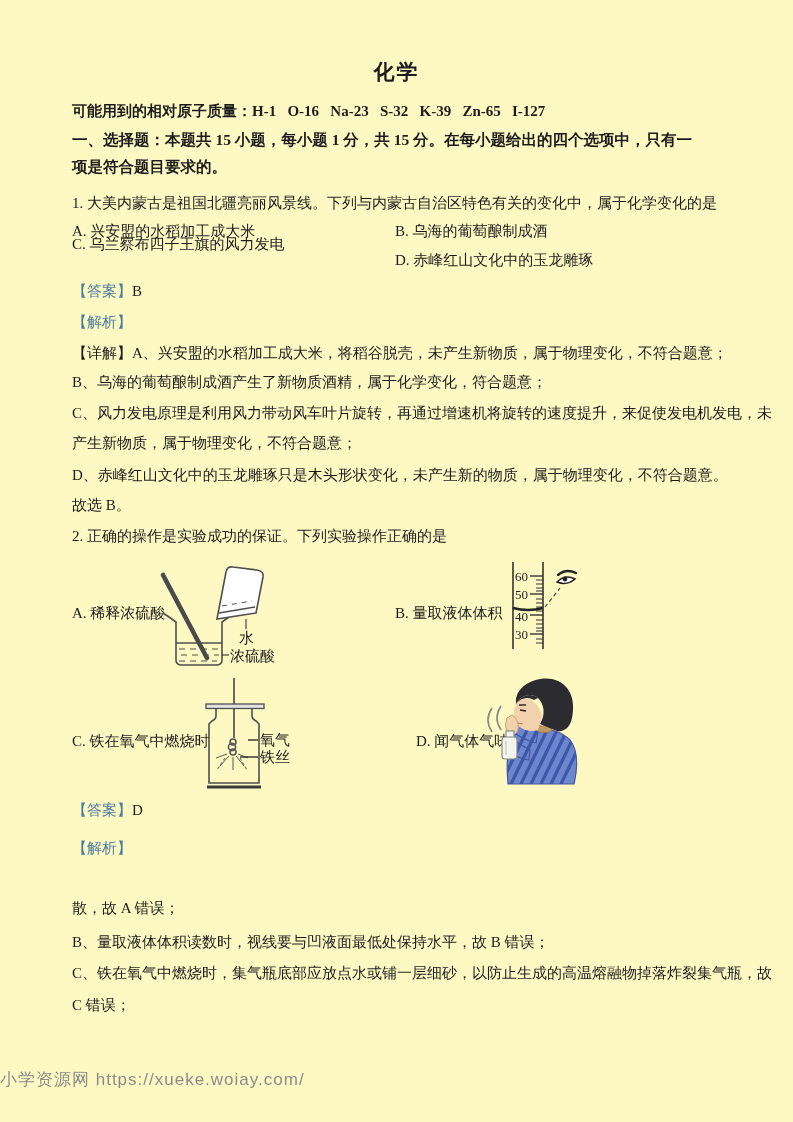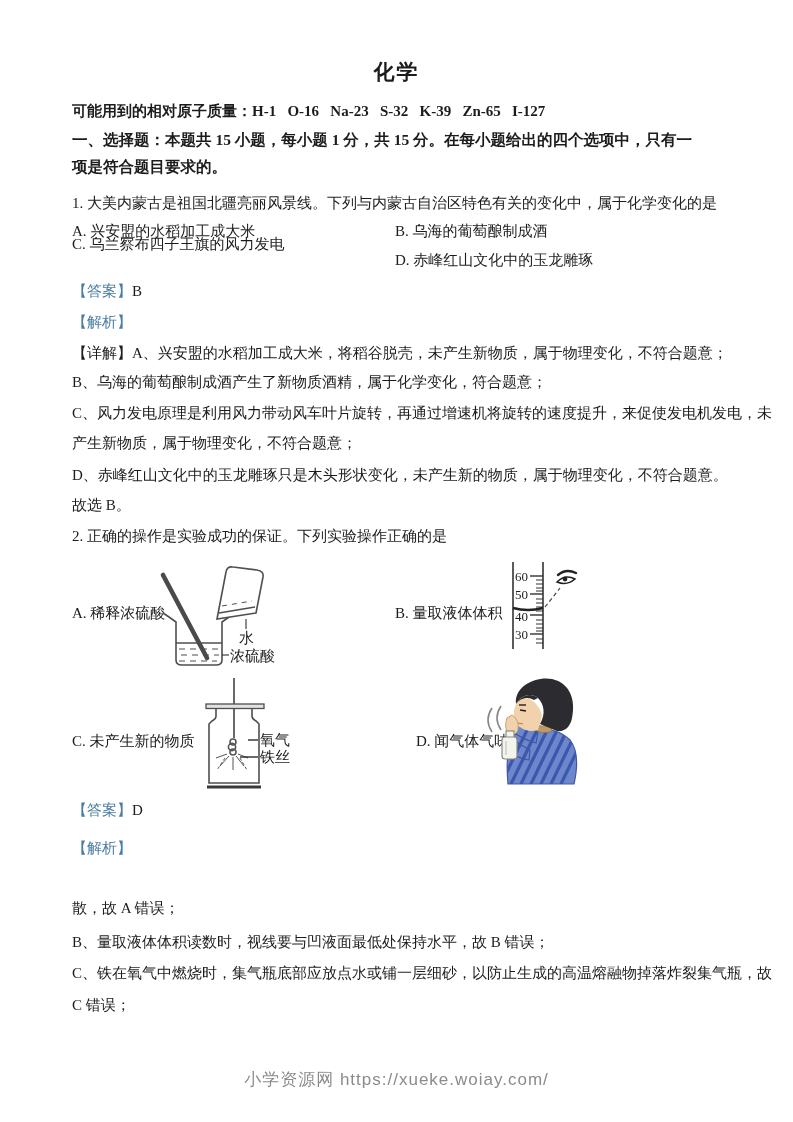--- a/index.html
+++ b/index.html
@@ -1,20 +1,20 @@
 <!DOCTYPE html>
 <html><head>
 <meta charset="utf-8">
 <style>
   html,body{margin:0;padding:0;background:#e8e8e8;}
   .page{
     position:relative;
     width:793px;height:1122px;
     margin:0 auto;
-    background:#ffffff;
+    background:#fef9c3;
     overflow:hidden;
     font-family:"Liberation Serif","DejaVu Serif",serif;
     color:#1c1c1c;
   }
   .line{
     position:absolute;
     font-size:15px;
     line-height:19px;
     white-space:pre;
     color:#1c1c1c;
@@ -26,21 +26,20 @@
     text-align:center;
     font-size:21px;
     font-weight:bold;
     letter-spacing:2px;
   }
   .blue{color:#4a7da1;}
   .ansletter{color:#1c1c1c;}
   .footer{
     position:absolute;
     top:1068px;left:0;width:100%;
-    text-align:center;
     font-family:"Liberation Sans","DejaVu Sans",sans-serif;
     font-size:17px;
     color:#8b8b8b;
     letter-spacing:1px;
   }
   .diag{position:absolute;}
   svg{display:block;}
   .svgtext{
     font-family:"Liberation Serif","DejaVu Serif",serif;
     font-size:15px;
@@ -75,21 +74,21 @@
   <div class="line" style="left:72px;top:373px;">B、乌海的葡萄酿制成酒产生了新物质酒精，属于化学变化，符合题意；</div>
   <div class="line" style="left:72px;top:404px;">C、风力发电原理是利用风力带动风车叶片旋转，再通过增速机将旋转的速度提升，来促使发电机发电，未</div>
   <div class="line" style="left:72px;top:434px;">产生新物质，属于物理变化，不符合题意；</div>
   <div class="line" style="left:72px;top:466px;">D、赤峰红山文化中的玉龙雕琢只是木头形状变化，未产生新的物质，属于物理变化，不符合题意。</div>
   <div class="line" style="left:72px;top:496px;">故选 B。</div>
 
   <div class="line" style="left:72px;top:527px;">2. 正确的操作是实验成功的保证。下列实验操作正确的是</div>
 
   <div class="line" style="left:72px;top:604px;">A. 稀释浓硫酸</div>
   <div class="line" style="left:395px;top:604px;">B. 量取液体体积</div>
-  <div class="line" style="left:72px;top:732px;">C. 未产生新的物质</div>
+  <div class="line" style="left:72px;top:732px;">C. 铁在氧气中燃烧时</div>
   <div class="line" style="left:416px;top:732px;">D. 闻气体气味</div>
 
   <div class="diag" style="left:105px;top:556px;">
     <svg width="185" height="115" viewBox="0 0 185 115">
 
       <path d="M64,61 L58,57 M64,61 L71,66 L71,104 Q71,109 77,109 L111,109 Q117,109 117,104 L117,66 L124,61" fill="none" stroke="#4f4f4f" stroke-width="1.6"></path>
 
       <line x1="71" y1="87" x2="117" y2="87" stroke="#4f4f4f" stroke-width="1.4"></line>
       <line x1="74" y1="93" x2="114" y2="93" stroke="#4f4f4f" stroke-width="1" stroke-dasharray="6,5"></line>
       <line x1="76" y1="99" x2="114" y2="99" stroke="#4f4f4f" stroke-width="1" stroke-dasharray="6,5"></line>

